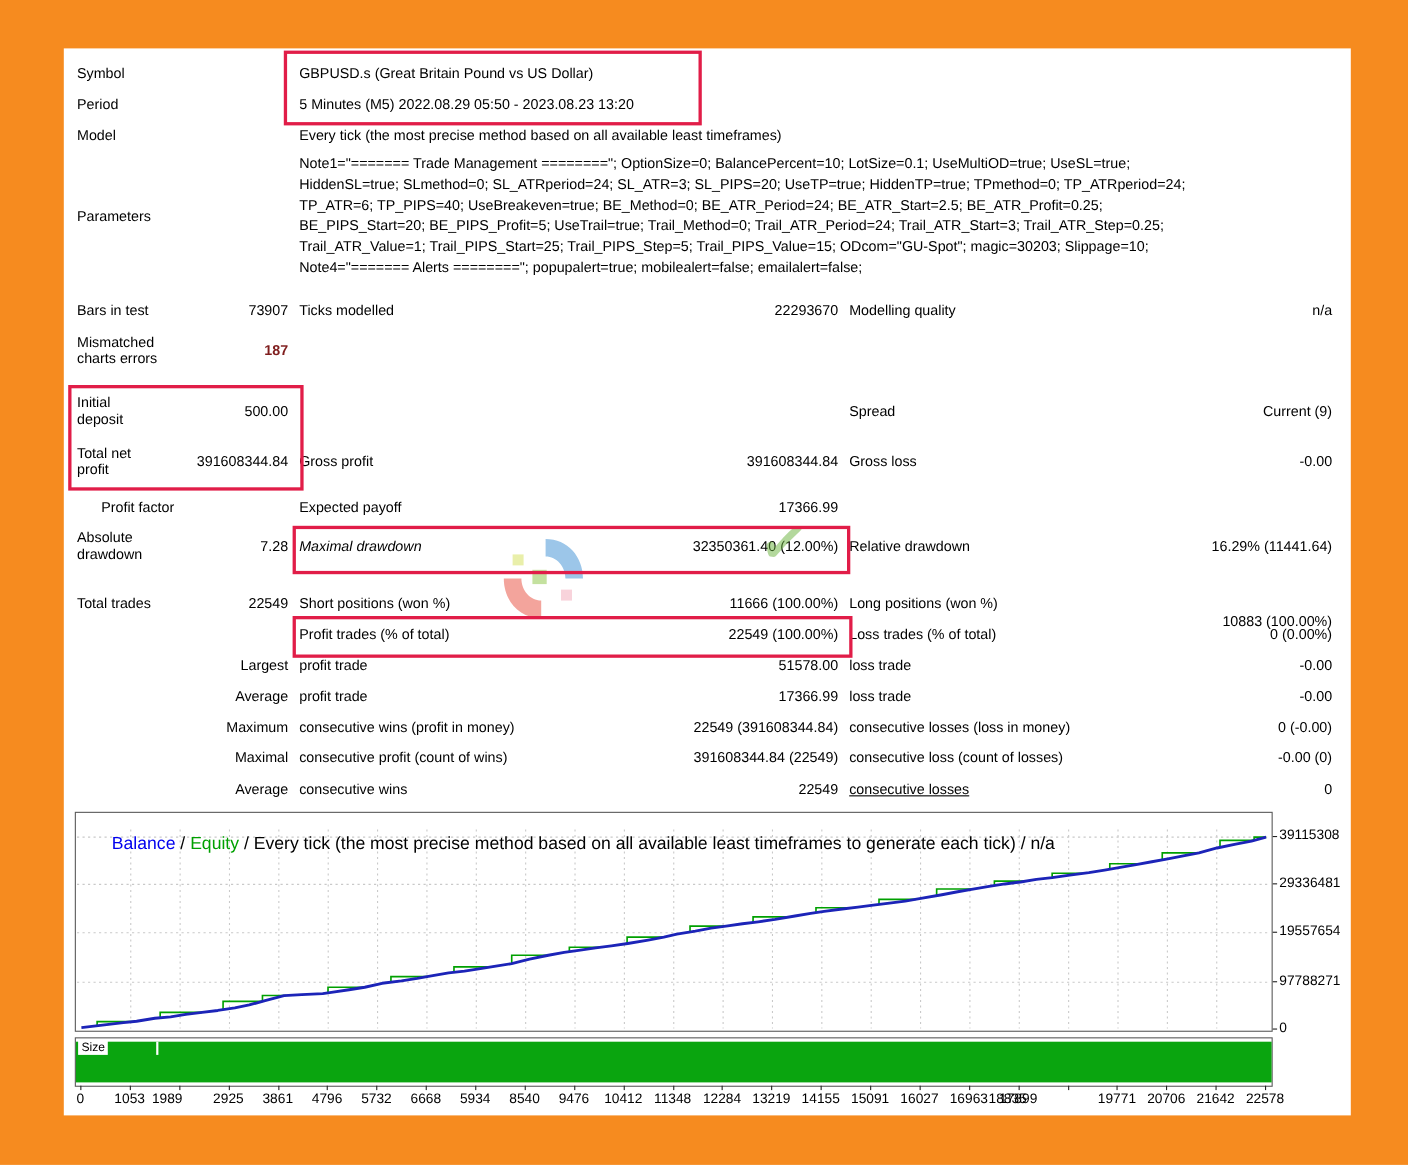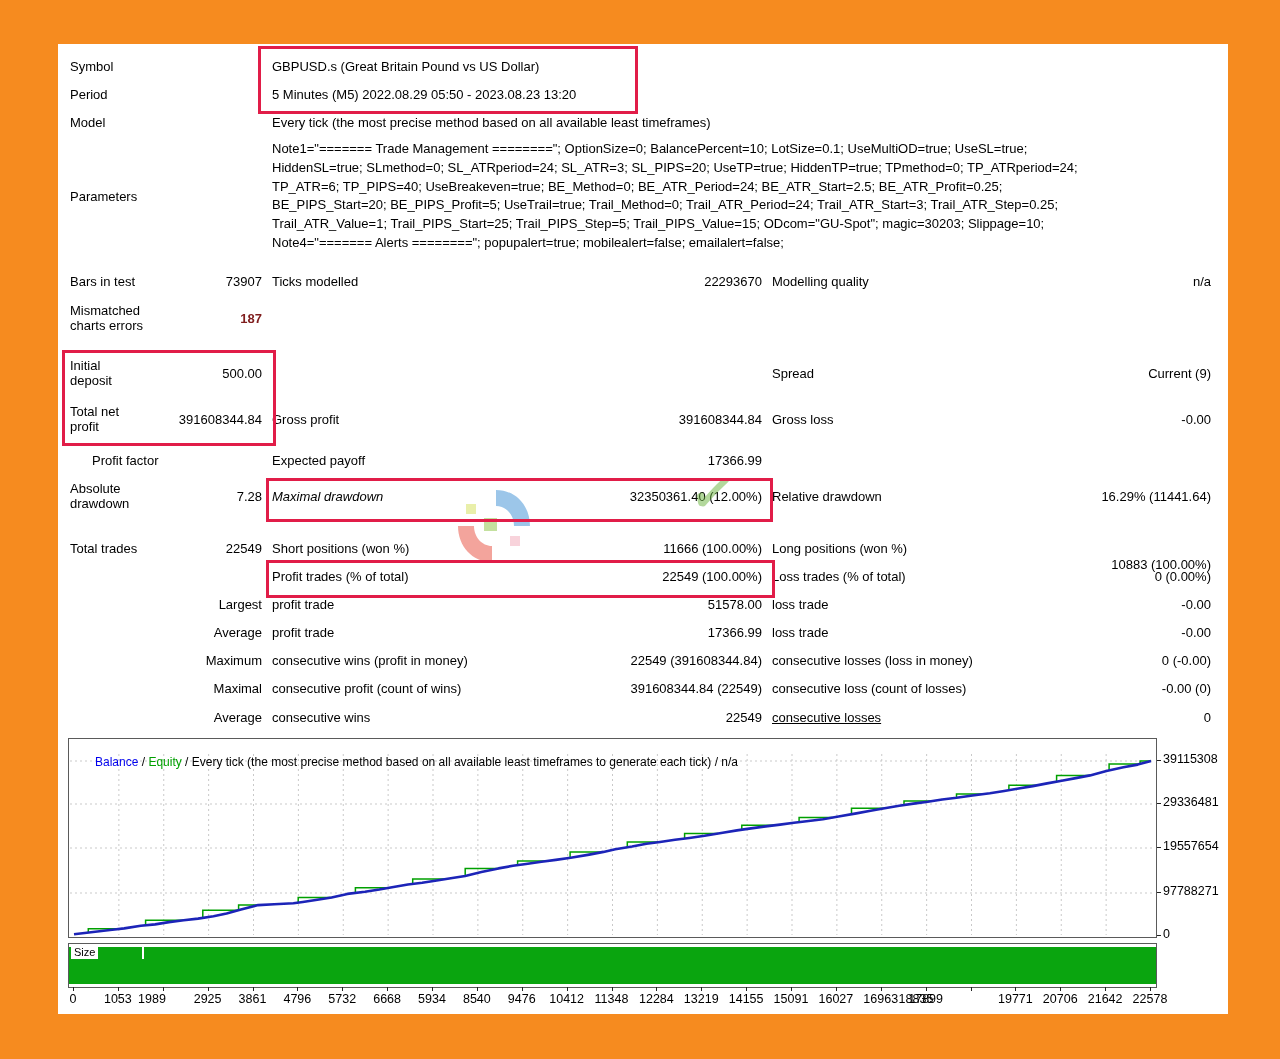--- a/index.html
+++ b/index.html
@@ -9,21 +9,21 @@
   }
   #app{position:absolute;left:0;top:0;width:1280px;height:1059px;}
   .panel{position:absolute;left:58px;top:44px;width:1170px;height:970px;background:#ffffff;z-index:1;}
   .cell{position:absolute;font-size:13px;color:#000;white-space:nowrap;z-index:2;line-height:15px;}
   .num{text-align:right;}
   .wrap{white-space:normal;}
   .red-val{color:#7f1d1d;font-weight:bold;}
   .red-box{position:absolute;border:3px solid #E11D48;z-index:6;pointer-events:none;background:transparent;}
   .params{position:absolute;left:272px;top:140px;width:940px;font-size:13px;line-height:18.8px;color:#000;z-index:2;}
   .chart-panel{position:absolute;left:68px;top:738px;width:1089px;height:200px;background:#fff;border:1px solid #5a5a5a;box-sizing:border-box;z-index:2;}
-  .chart-header{position:absolute;left:6px;top:2px;font-size:12px;white-space:pre;z-index:3;}
+  .chart-header{position:absolute;left:6px;top:2px;font-size:16px;white-space:pre;z-index:3;}
   .ch-balance{color:#0000EE;}
   .ch-equity{color:#00A000;}
   .ch-mode{color:#000;}
   .size-panel{position:absolute;left:68px;top:943px;width:1089px;height:45px;background:#fff;border:1px solid #5a5a5a;box-sizing:border-box;z-index:2;}
   .size-fill{position:absolute;left:0px;top:3px;width:1087px;height:37px;background:#0AA50F;}
   .size-label{position:absolute;left:2px;top:1px;background:#ffffff;color:#000;font-size:11px;padding:0 3px;line-height:14px;z-index:3;}
   .size-notch{position:absolute;left:73px;top:3px;width:2px;height:12px;background:#ffffff;z-index:3;}
   .xlabel{position:absolute;top:992px;font-size:12.5px;color:#000;transform:translateX(-50%);z-index:2;white-space:nowrap;}
   .xtick{position:absolute;top:987px;width:1px;height:4px;background:#222;z-index:3;}
   .ylabel{position:absolute;left:1163px;font-size:12.5px;color:#000;z-index:2;white-space:nowrap;}

